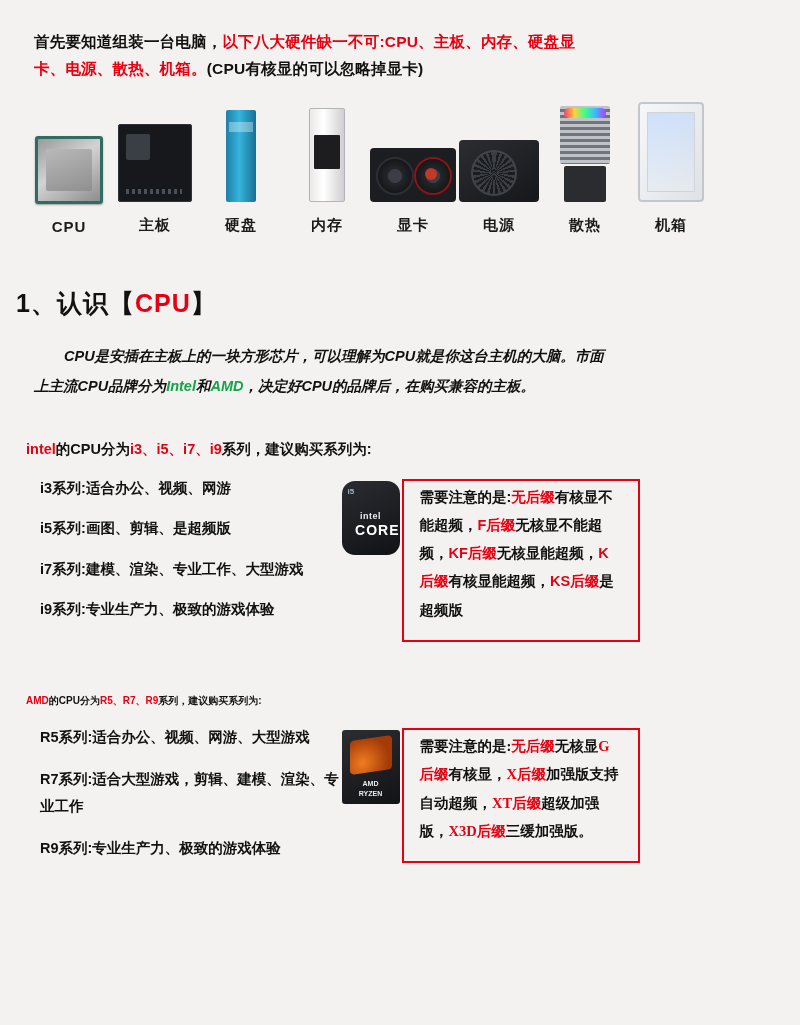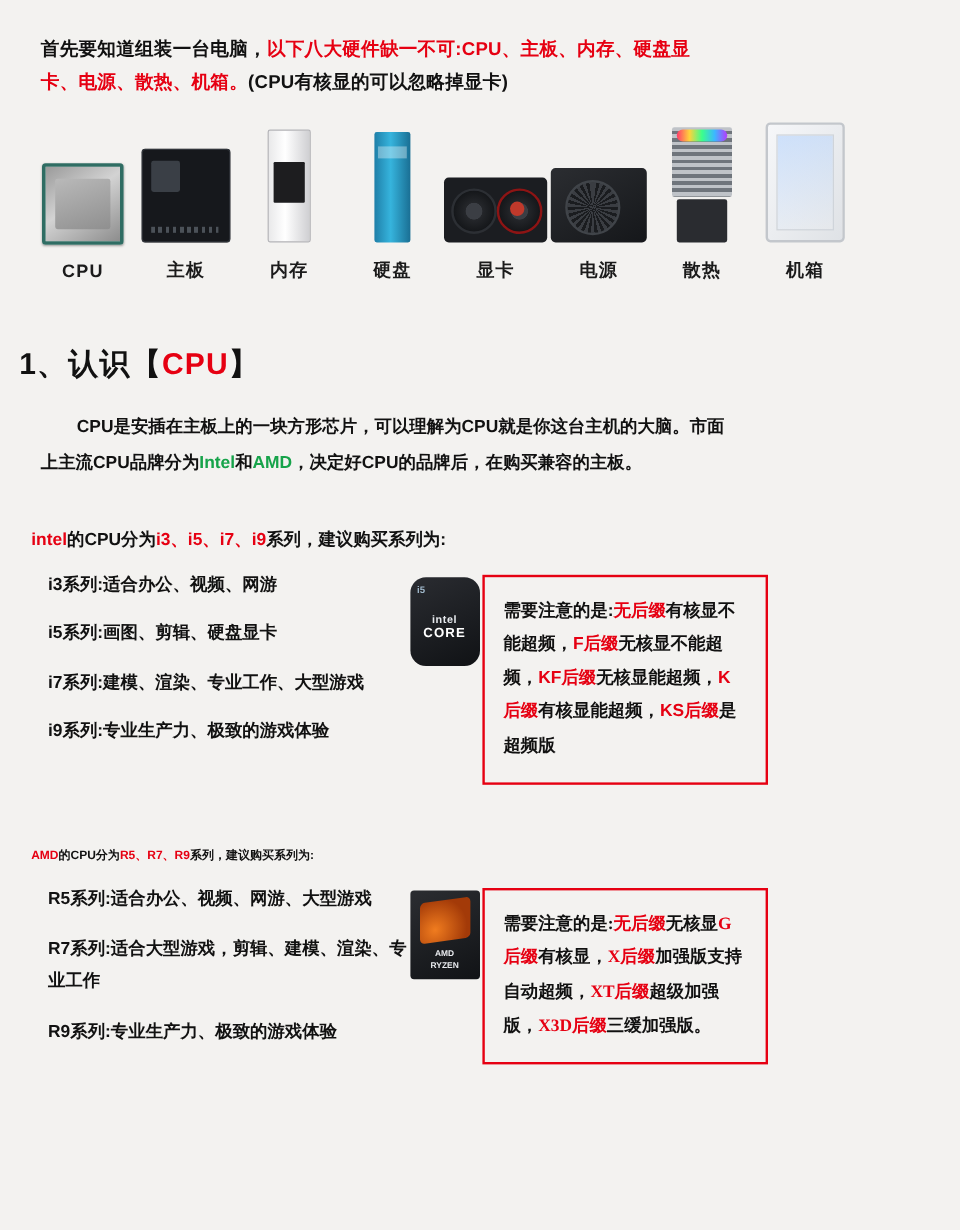--- a/index.html
+++ b/index.html
@@ -193,20 +193,21 @@
   }
   .sec-head .cpu-red { color: #e60012; }
 
   
   .para {
     margin: 22px 34px 0 34px;
     font-size: 14.5px;
     font-weight: bold;
     line-height: 2.05;
     text-indent: 30px;
+    font-style: italic;
   }
   .para .grn { color: #16a34a; }
 
   .line-intel {
     margin: 38px 0 0 26px;
     font-size: 14.5px;
     font-weight: bold;
   }
   .line-intel .brand { color: #e60012; }
   .line-intel .ser { color: #e60012; }
@@ -248,22 +249,22 @@
     font-weight: bold;
   }
   .intel-box .i5 {
     position: absolute; top: 6px; left: 6px; font-size: 8px; color: #9fb7c9;
   }
   .intel-box .t1 {
     position: absolute; top: 30px; left: 0; right: 0; text-align: center;
     font-size: 9px; color: #e7eaee; letter-spacing: .5px;
   }
   .intel-box .t2 {
-    position: absolute; top: 41px; left: 0; right: 0; text-align: center;
-    font-size: 11px; color: #ffffff; letter-spacing: 1px;
+    position: absolute; top: 41px; left: 0; right: 0; text-align: right;
+    font-size: 14px; color: #ffffff; letter-spacing: 1px;
   }
   .amd-box {
     width: 58px; height: 74px;
     background: linear-gradient(155deg,#2b2d31,#111316);
     border-radius: 3px;
     position: relative;
     overflow: hidden;
   }
   .amd-box .arc {
     position: absolute; top: 8px; left: 8px; width: 42px; height: 34px;
@@ -272,21 +273,21 @@
     transform: skewY(-8deg);
   }
   .amd-box .lbl {
     position: absolute; bottom: 6px; left: 0; right: 0; text-align: center;
     color: #e9ebef; font-size: 7px; font-weight: bold; line-height: 1.35;
   }
 
   
   .note {
     border: 2px solid #e60012;
-    padding: 14px 16px 16px 16px;
+    padding: 2px 16px 16px 16px;
     font-size: 14.5px;
     font-weight: bold;
     line-height: 1.95;
     width: 278px;
     box-sizing: border-box;
     background: #f3f2f0;
   }
   .note .red { color: #e60012; }
   .note.n1 { margin-top: 2px; }
   .note.n2 { margin-top: 2px; font-family: Liberation Serif, serif; }
@@ -319,30 +320,30 @@
 
     <div class="part">
       <div class="part-img">
           <div class="mb"></div>
         </div>
       <div class="part-label">主板</div>
     </div>
 
     <div class="part">
       <div class="part-img">
+          <div class="ssd"></div>
+        </div>
+      <div class="part-label">硬盘</div>
+    </div>
+
+    <div class="part">
+      <div class="part-img">
           <div class="ram"></div>
         </div>
       <div class="part-label">内存</div>
-    </div>
-
-    <div class="part">
-      <div class="part-img">
-          <div class="ssd"></div>
-        </div>
-      <div class="part-label">硬盘</div>
     </div>
 
     <div class="part">
       <div class="part-img">
         <div class="gpu">
             <div class="fan f1"></div>
             <div class="fan f2"></div>
           </div>
       </div>
       <div class="part-label">显卡</div>
@@ -383,21 +384,21 @@
     <span>CPU是安插在主板上的一块方形芯片，可以理解为CPU就是你这台主机的大脑。市面上主流CPU品牌分为</span><span class="grn">Intel</span><span>和</span><span class="grn">AMD</span><span>，决定好CPU的品牌后，在购买兼容的主板。</span>
   </div>
 
   <div class="line-intel">
     <span class="brand">intel</span><span>的CPU分为</span><span class="ser">i3、i5、i7、i9</span><span>系列，建议购买系列为:</span>
   </div>
 
   <div class="series-wrap">
     <div class="series-list">
       <div class="row">i3系列:适合办公、视频、网游</div>
-      <div class="row">i5系列:画图、剪辑、硬盘显卡</div>
+      <div class="row">i5系列:画图、剪辑、是超频版</div>
       <div class="row">i7系列:建模、渲染、专业工作、大型游戏</div>
       <div class="row">i9系列:专业生产力、极致的游戏体验</div>
     </div>
 
     <div class="box-img">
       <div class="intel-box">
         <div class="i5">i5</div>
         <div class="t1">intel</div>
         <div class="t2">CORE</div>
       </div>

